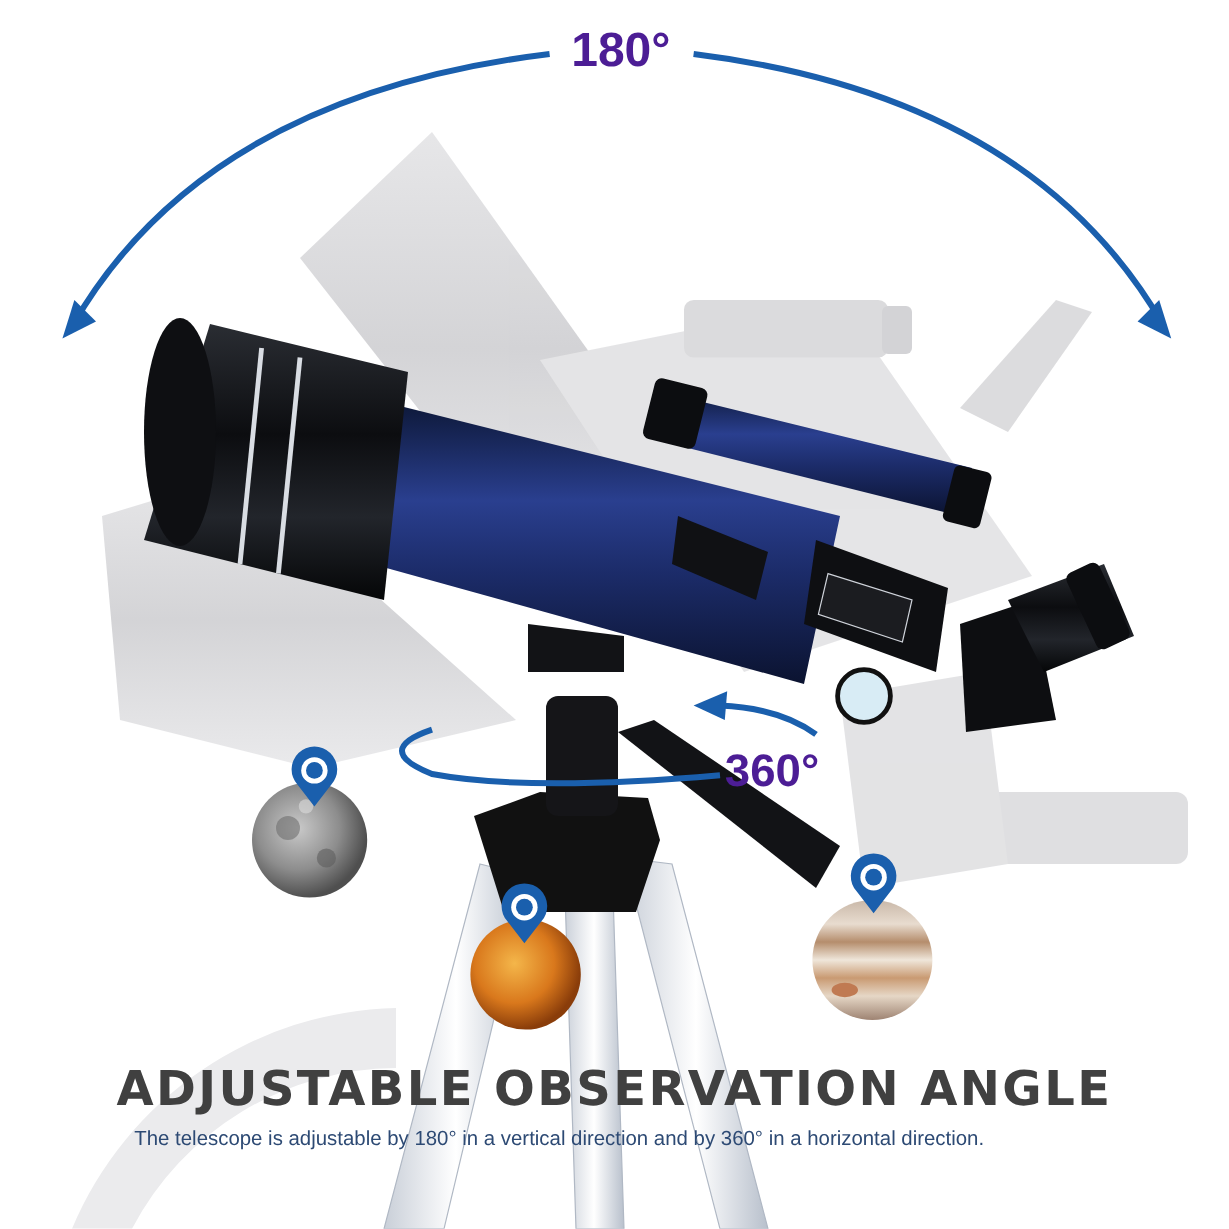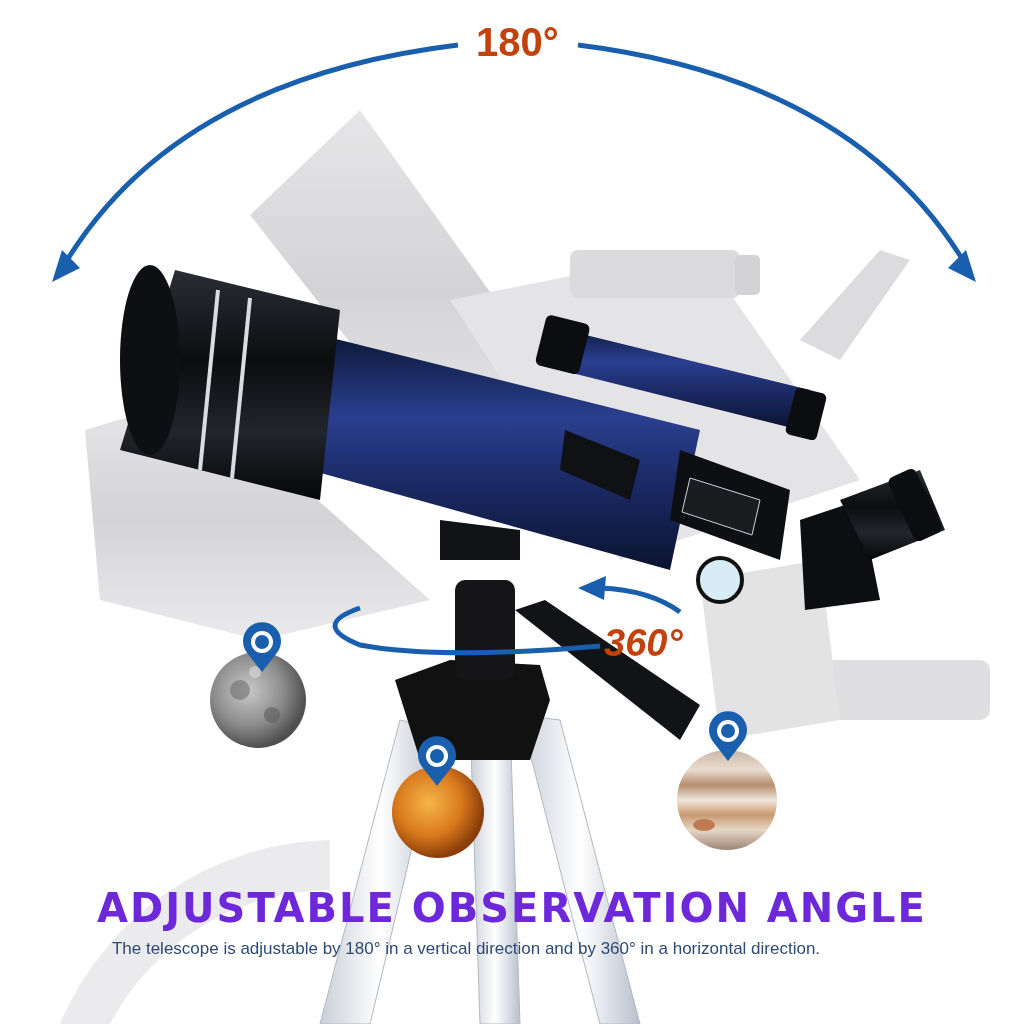--- a/index.html
+++ b/index.html
@@ -1,21 +1,21 @@
 <!DOCTYPE html>
 <html><head>
 <meta charset="utf-8">
 <style>
   html, body { margin:0; padding:0; background:#ffffff; }
   body { width:1024px; height:1024px; position:relative; overflow:hidden; font-family:"Liberation Sans", sans-serif; }
   .stage { position:absolute; left:0; top:0; width:1024px; height:1024px; }
-  .deg-label { position:absolute; font-family:"Liberation Sans", sans-serif; font-weight:bold; color:#c2410c; background:#fff; padding:0 14px; }
+  .deg-label { position:absolute; font-family:"Liberation Sans", sans-serif; font-weight:bold; color:#4c1d95; background:#fff; padding:0 14px; }
   .deg-180 { left:462px; top:18px; font-size:40px; line-height:48px; }
-  .deg-360 { left:604px; top:620px; font-size:38px; line-height:46px; background:transparent; padding:0;font-style:italic; }
-  .headline { position:absolute; left:0; width:1024px; top:880px; text-align:center; font-family:"DejaVu Sans", sans-serif; font-weight:bold; font-size:40px; letter-spacing:2px; color:#6d28d9; line-height:56px; }
+  .deg-360 { left:604px; top:620px; font-size:38px; line-height:46px; background:transparent; padding:0; }
+  .headline { position:absolute; left:0; width:1024px; top:880px; text-align:center; font-family:"DejaVu Sans", sans-serif; font-weight:bold; font-size:40px; letter-spacing:2px; color:#404040; line-height:56px; }
   .subline { position:absolute; left:0; width:932px; top:936px; text-align:center; font-family:"Liberation Sans", sans-serif; font-size:17px; color:#2d4a74; line-height:26px; }
 </style>
 </head>
 <body>
 
 <div class="stage">
 <svg width="1024" height="1024" viewBox="0 0 1024 1024" xmlns="http://www.w3.org/2000/svg">
   <defs>
     <linearGradient id="tubeBlue" x1="0" y1="0" x2="0" y2="1">
       <stop offset="0" stop-color="#0d1838"></stop>

